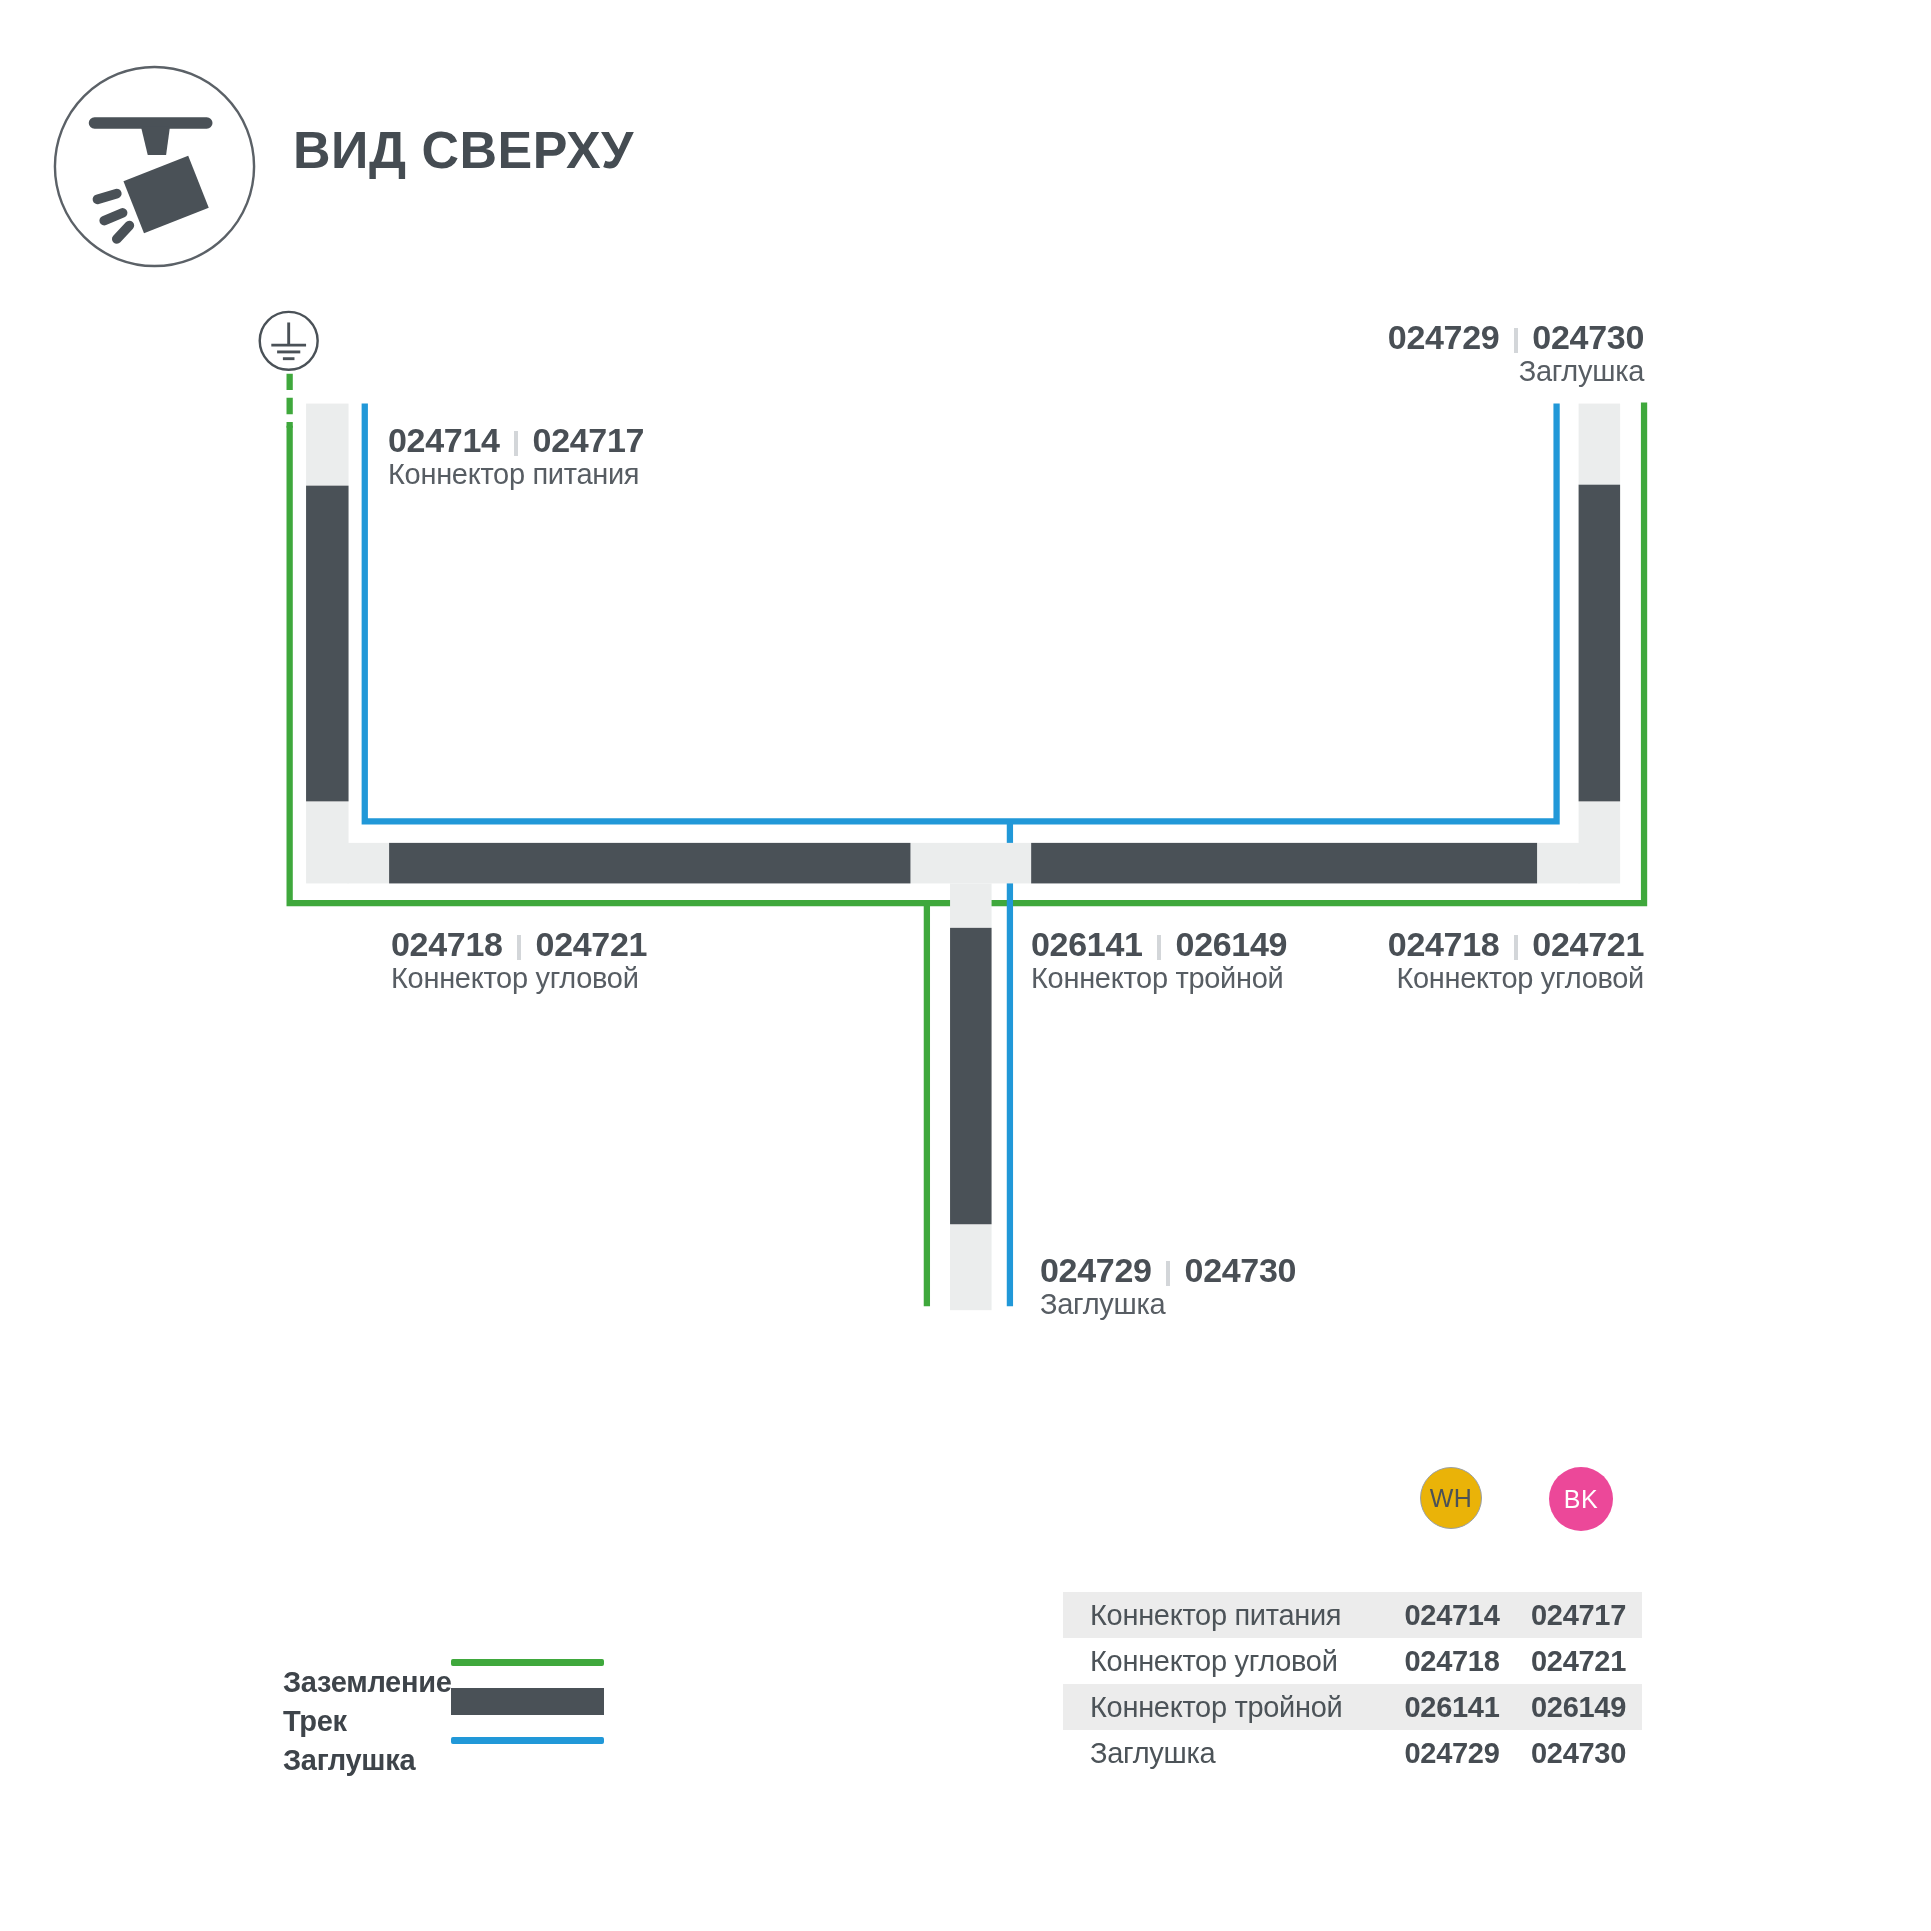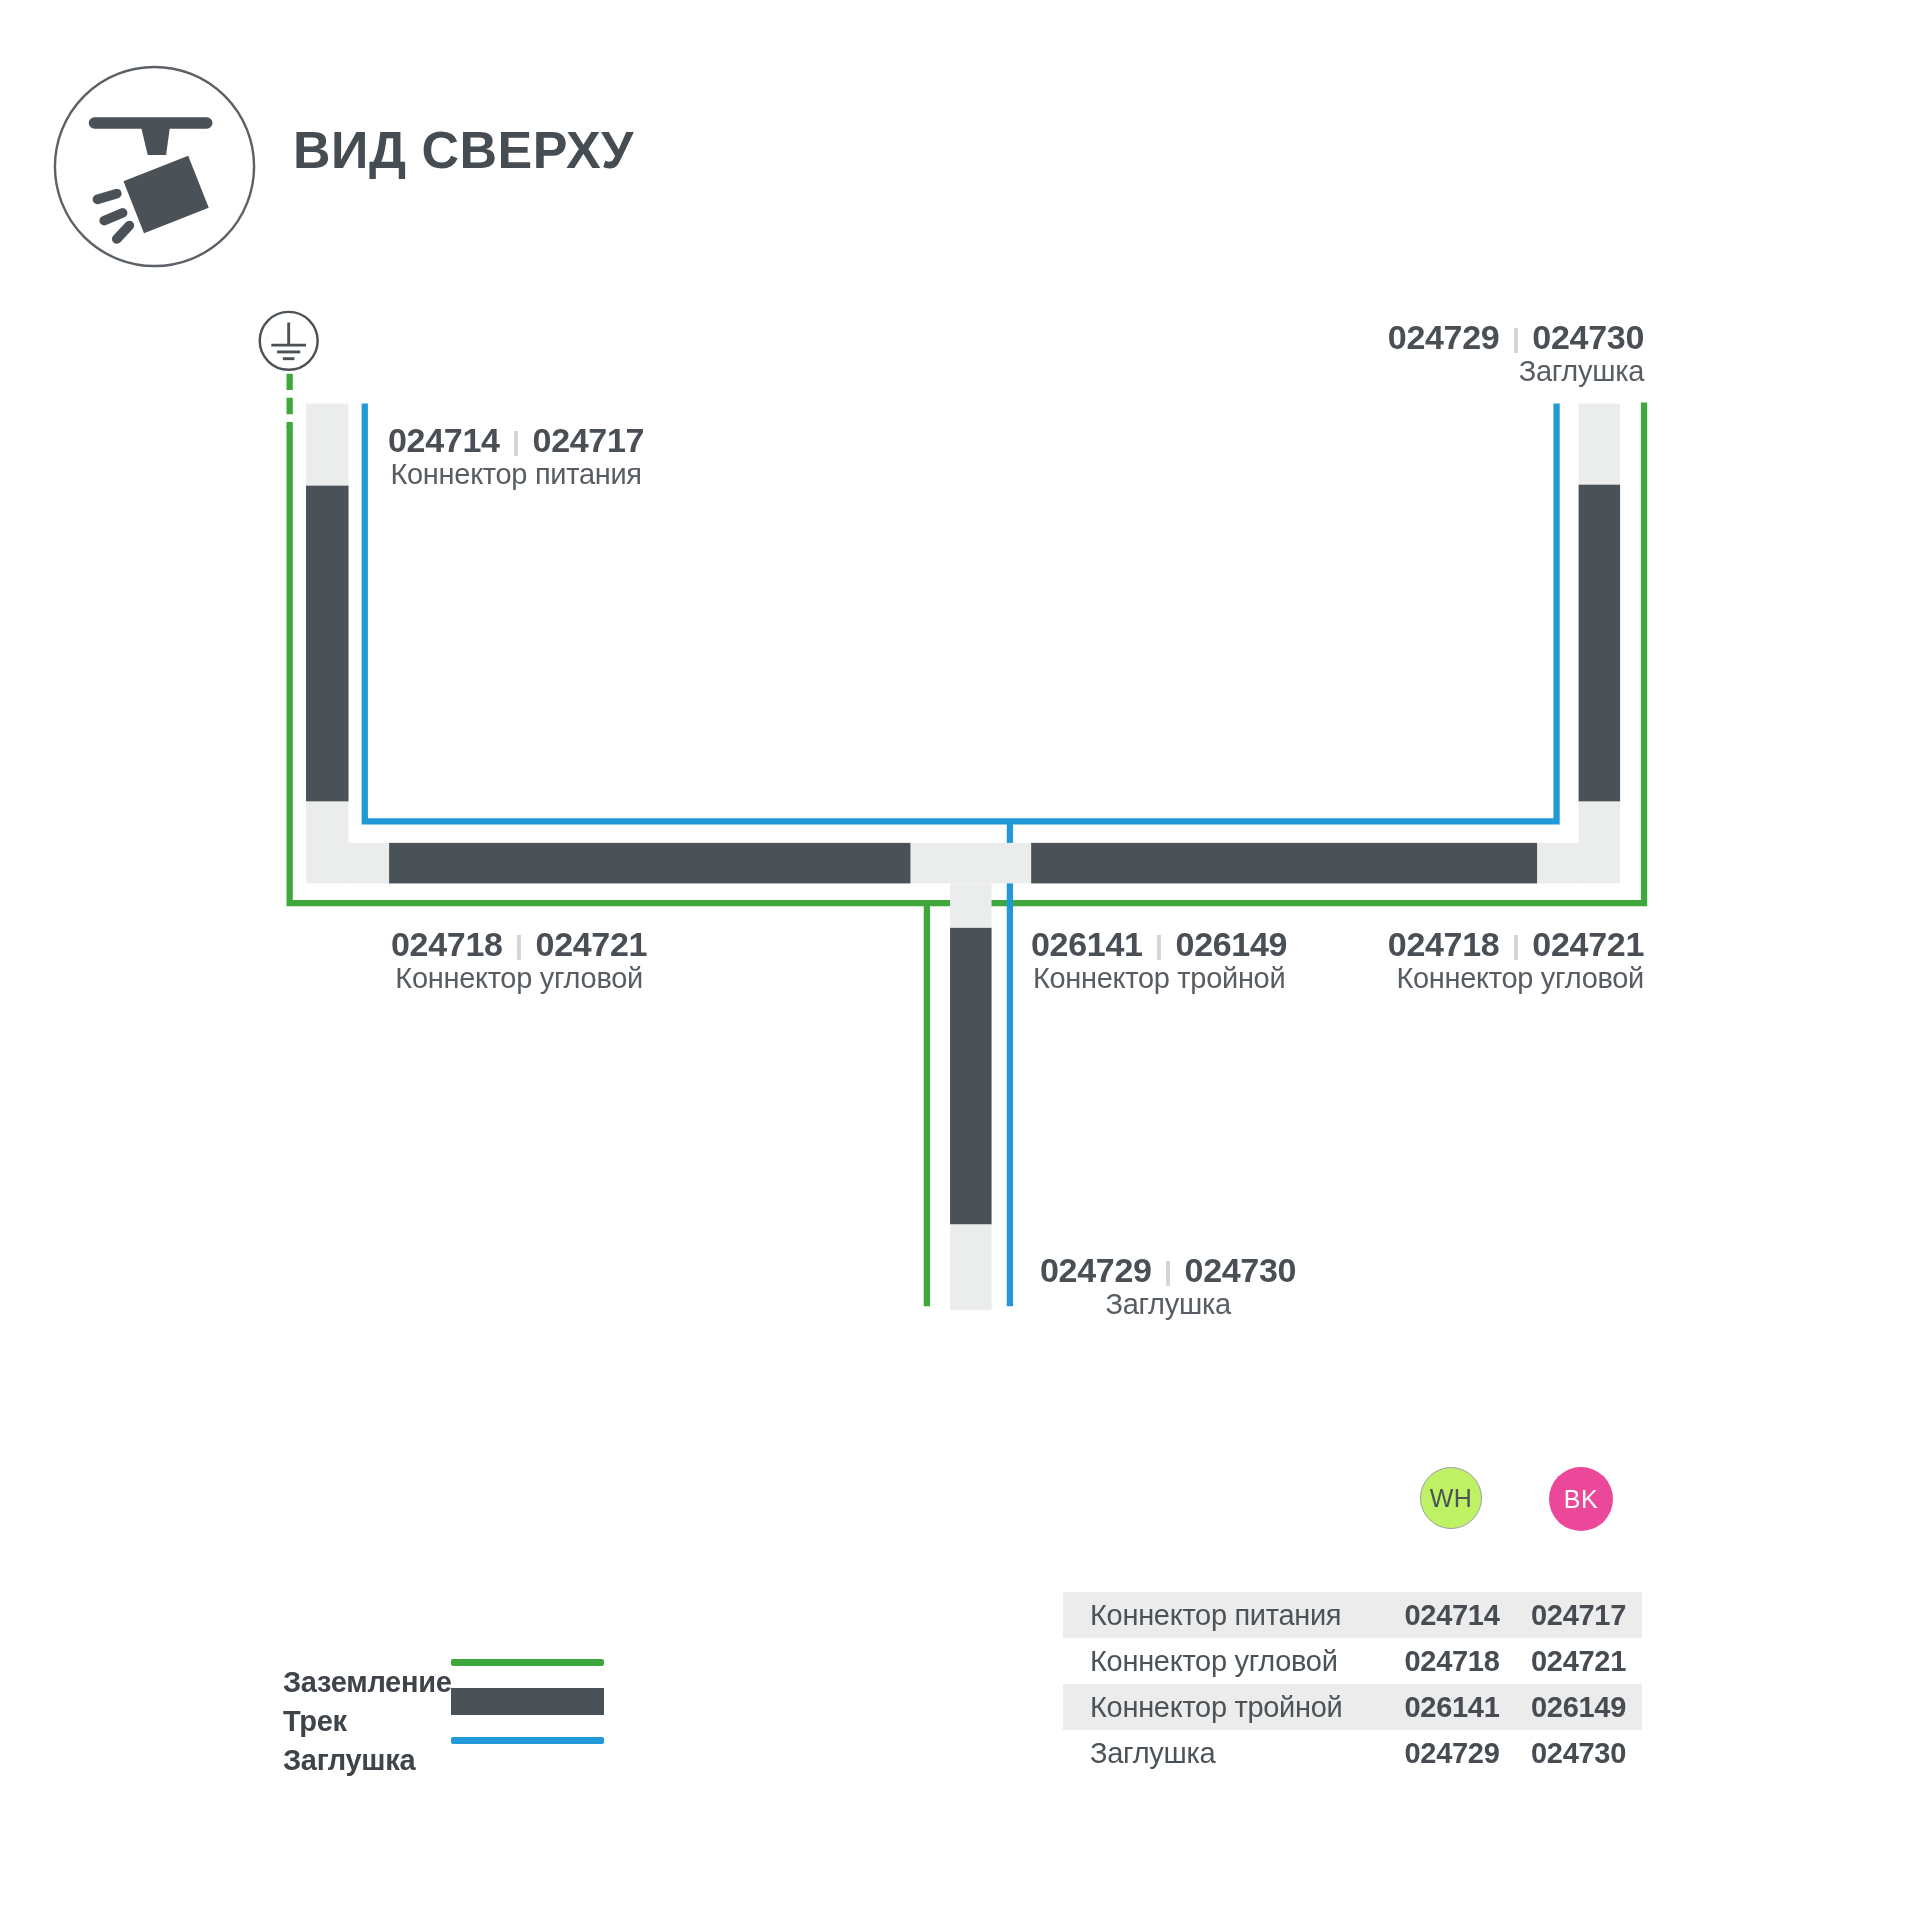--- a/index.html
+++ b/index.html
@@ -8,40 +8,40 @@
   .abs{position:absolute;}
 
   
   .hdr-icon{left:53px;top:65px;width:203px;height:203px;}
   .page-title{left:293px;top:120px;font-size:52px;font-weight:700;letter-spacing:0.5px;color:#454c52;}
 
   
   #diagram{left:0;top:0;width:1931px;height:1931px;}
 
   
-  .lbl{line-height:34px;white-space:nowrap;text-align:center;}
+  .lbl{line-height:34px;white-space:nowrap;}
   .lbl .nums{font-size:34px;font-weight:700;color:#494f55;letter-spacing:-0.3px;}
   .lbl .desc{font-size:29px;font-weight:400;color:#575d63;letter-spacing:-0.3px;}
   .lbl .sep{display:inline-block;width:3.9px;height:25px;background:#d3d6d9;margin:0 14.5px;vertical-align:-3.9px;}
   .lbl.right{text-align:right;}
 
   
   .legend{left:283px;top:1643px;}
   .legend-row{display:flex;align-items:center;height:39px;}
   .legend-label{width:168px;font-size:29px;font-weight:700;color:#3e444a;letter-spacing:-0.3px;margin-top:40px;}
   .legend-swatch{width:153px;display:flex;align-items:center;}
   .sw-line{width:153px;height:6.8px;border-radius:1.9px;}
   .sw-ground{background:#3FA83C;}
   .sw-neutral{background:#2198D8;}
   .sw-track{width:153px;height:27px;background:#4A5157;}
 
   
   .cw{width:64px;height:64px;border-radius:50%;display:flex;align-items:center;justify-content:center;
       font-size:25px;letter-spacing:0.5px;}
-  .cw.wh{left:1420px;top:1467px;background:#bef264;border:1.9px solid #9aa0a5;color:#4c5257;width:60px;height:60px;text-align:center;}
+  .cw.wh{left:1420px;top:1467px;background:#eab308;border:1.9px solid #9aa0a5;color:#4c5257;width:60px;height:60px;text-align:center;}
   .cw.bk{left:1549px;top:1467px;background:#ec4899;color:#ffffff;}
 
   
   .ptable{left:1063px;top:1592px;width:579px;}
   .ptable .row{display:flex;align-items:center;height:46px;}
   .ptable .row:nth-child(odd){background:#ECECEC;}
   .ptable .name{flex:0 0 326px;box-sizing:border-box;padding-left:27px;font-size:29px;color:#4c5358;letter-spacing:-0.3px;}
   .ptable .code{font-size:29px;font-weight:700;color:#464c52;letter-spacing:-0.3px;text-align:center;}
   .ptable .code.wh{flex:0 0 126px;}
   .ptable .code.bk{flex:0 0 127px;}

